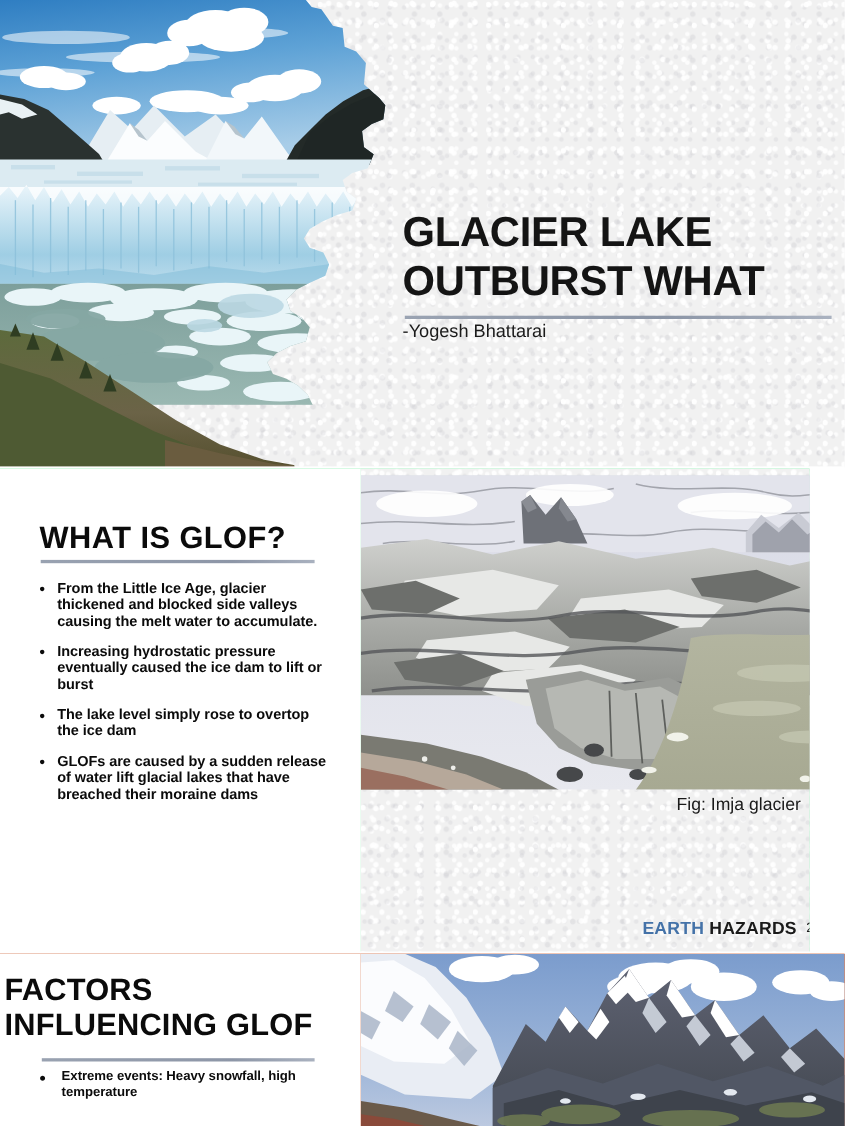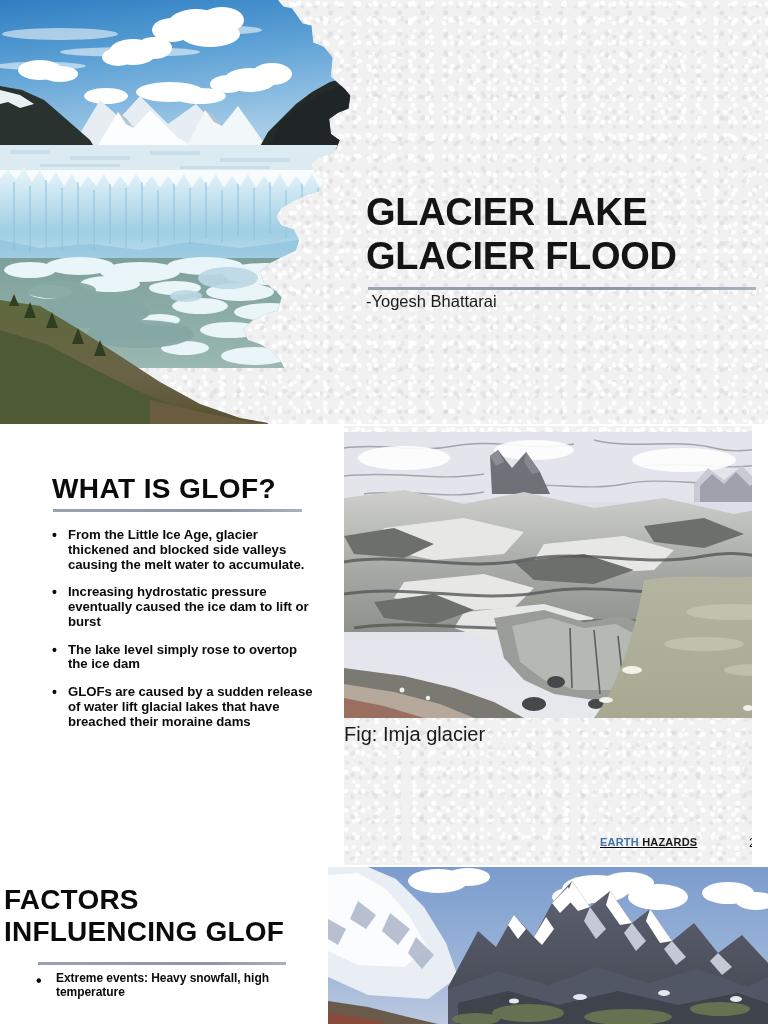--- a/index.html
+++ b/index.html
@@ -67,21 +67,21 @@
   .s1-rule {
     position:absolute; left:368px; top:287px; width:388px; height:3px;
     background:linear-gradient(to right,#9aa3b2,#8b95a6 60%,#aab2c0);
   }
   .s1-author {
     position:absolute; left:366px; top:292px; width:390px;
     text-align:left; font-size:16.5px; color:#1a1a1a;
   }
 
   
-  #slide2 { position:absolute; left:16px; top:426px; width:736px; height:440px; overflow:hidden; background:#86efac; }
+  #slide2 { position:absolute; left:0; top:426px; width:736px; height:440px; overflow:hidden; background:#86efac; }
   .s2-bg-right { position:absolute; left:328px; top:0; width:440px; height:440px; }
   .s2-white { position:absolute; left:0; top:0; width:328px; height:440px; background:#fff; }
   .s2-h {
     position:absolute; left:36px; top:47px;
     font-size:28px; font-weight:bold; color:#0b0b0b;
     letter-spacing:0.4px; font-stretch:condensed;
   }
   .s2-rule {
     position:absolute; left:37px; top:83px; width:249px; height:3px;
     background:linear-gradient(to right,#99a2b1,#8d96a7 70%,#a9b1bf);
@@ -94,25 +94,25 @@
   }
   .bullet .btext {
     font-size:13.2px; font-weight:bold; line-height:1.12;
     color:#0b0b0b; letter-spacing:-0.05px;
   }
 
   .s2-photo { position:absolute; left:328px; top:6px; width:440px; height:286px; overflow:hidden; }
   .s2-photo svg { display:block; width:440px; height:286px; }
   .s2-caption {
     position:absolute; left:328px; top:297px; width:400px;
-    text-align:left; font-size:20px; color:#1a1a1a;
+    text-align:right; font-size:16px; color:#1a1a1a;
   }
   .s2-footer {
     position:absolute; left:584px; top:410px;
-    font-size:11px; font-weight:bold; letter-spacing:0.2px;text-decoration:underline;
+    font-size:16px; font-weight:bold; letter-spacing:0.2px;
   }
   .s2-footer .earth { color:#4472a8; }
   .s2-footer .haz { color:#1a1a1a; }
   .s2-page {
     position:absolute; left:733px; top:410px;
     font-size:12.5px; color:#1a1a1a;
   }
 
   
   #slide3 { position:absolute; left:0; top:867px; width:768px; height:157px; overflow:hidden; background:#c2410c; }
@@ -292,21 +292,21 @@
           <polygon name="tree" points="30,302 36,318 24,318"></polygon>
           <polygon points="52,312 58,328 46,328"></polygon>
           <polygon points="78,328 84,344 72,344"></polygon>
           <polygon points="100,340 106,356 94,356"></polygon>
         </g>
       </svg>
     </div>
 
     <h1 class="s1-title">
       <span>GLACIER LAKE</span><br>
-      <span>GLACIER FLOOD</span>
+      <span>OUTBURST WHAT</span>
     </h1>
     <div class="s1-rule"></div>
     <div class="s1-author">-Yogesh Bhattarai</div>
   </section>
 
   <div class="divider" style="top:424px;"></div>
 
   <section id="slide2">
     <div class="s2-bg-right paper"></div>
     <div class="s2-white"></div>

